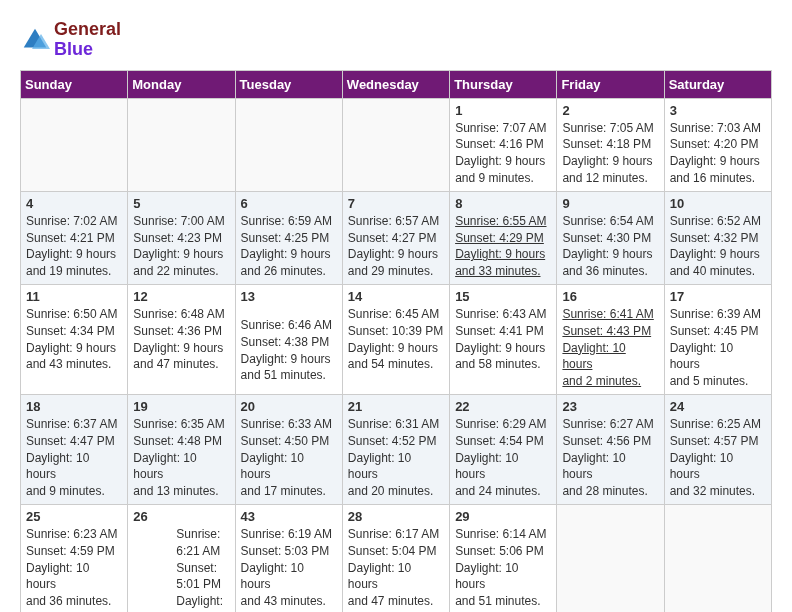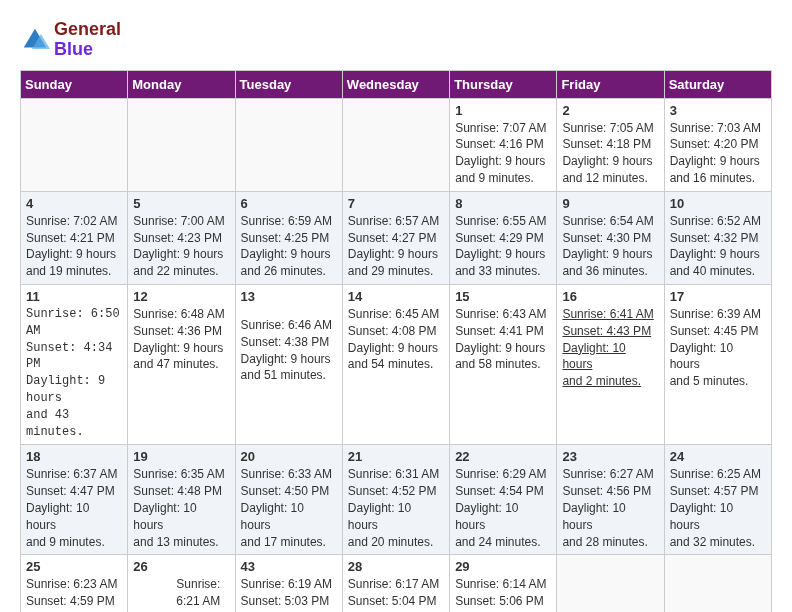--- a/index.html
+++ b/index.html
@@ -168,21 +168,21 @@
         </td>
         <td>
           <span class="day-num">7</span>
           <div class="day-info" style="white-space: pre-line;">Sunrise: 6:57 AM
 Sunset: 4:27 PM
 Daylight: 9 hours
 and 29 minutes.</div>
         </td>
         <td>
           <span class="day-num">8</span>
-          <div class="day-info" style="white-space: pre-line;">Sunrise: 6:55 AM
+          <div class="day-info" style="white-space: pre-line; text-decoration: underline;">Sunrise: 6:55 AM
 Sunset: 4:29 PM
 Daylight: 9 hours
 and 33 minutes.</div>
         </td>
         <td>
           <span class="day-num">9</span>
           <div class="day-info" style="white-space: pre-line;">Sunrise: 6:54 AM
 Sunset: 4:30 PM
 Daylight: 9 hours
 and 36 minutes.</div>
@@ -191,21 +191,21 @@
           <span class="day-num">10</span>
           <div class="day-info" style="white-space: pre-line;">Sunrise: 6:52 AM
 Sunset: 4:32 PM
 Daylight: 9 hours
 and 40 minutes.</div>
         </td>
       </tr>
       <tr>
         <td>
           <span class="day-num">11</span>
-          <div class="day-info" style="white-space: pre-line; font-family: Liberation Mono, monospace;">Sunrise: 6:50 AM
+          <div class="day-info" style="white-space: pre-line;">Sunrise: 6:50 AM
 Sunset: 4:34 PM
 Daylight: 9 hours
 and 43 minutes.</div>
         </td>
         <td>
           <span class="day-num">12</span>
           <div class="day-info" style="white-space: pre-line;">Sunrise: 6:48 AM
 Sunset: 4:36 PM
 Daylight: 9 hours
 and 47 minutes.</div>
@@ -213,21 +213,21 @@
         <td>
           <span class="day-num">13</span>
           <div class="day-info" style="white-space: pre-line; margin-top: 13px;">Sunrise: 6:46 AM
 Sunset: 4:38 PM
 Daylight: 9 hours
 and 51 minutes.</div>
         </td>
         <td>
           <span class="day-num">14</span>
           <div class="day-info" style="white-space: pre-line;">Sunrise: 6:45 AM
-Sunset: 4:08 PM
+Sunset: 10:39 PM
 Daylight: 9 hours
 and 54 minutes.</div>
         </td>
         <td>
           <span class="day-num">15</span>
           <div class="day-info" style="white-space: pre-line;">Sunrise: 6:43 AM
 Sunset: 4:41 PM
 Daylight: 9 hours
 and 58 minutes.</div>
         </td>

